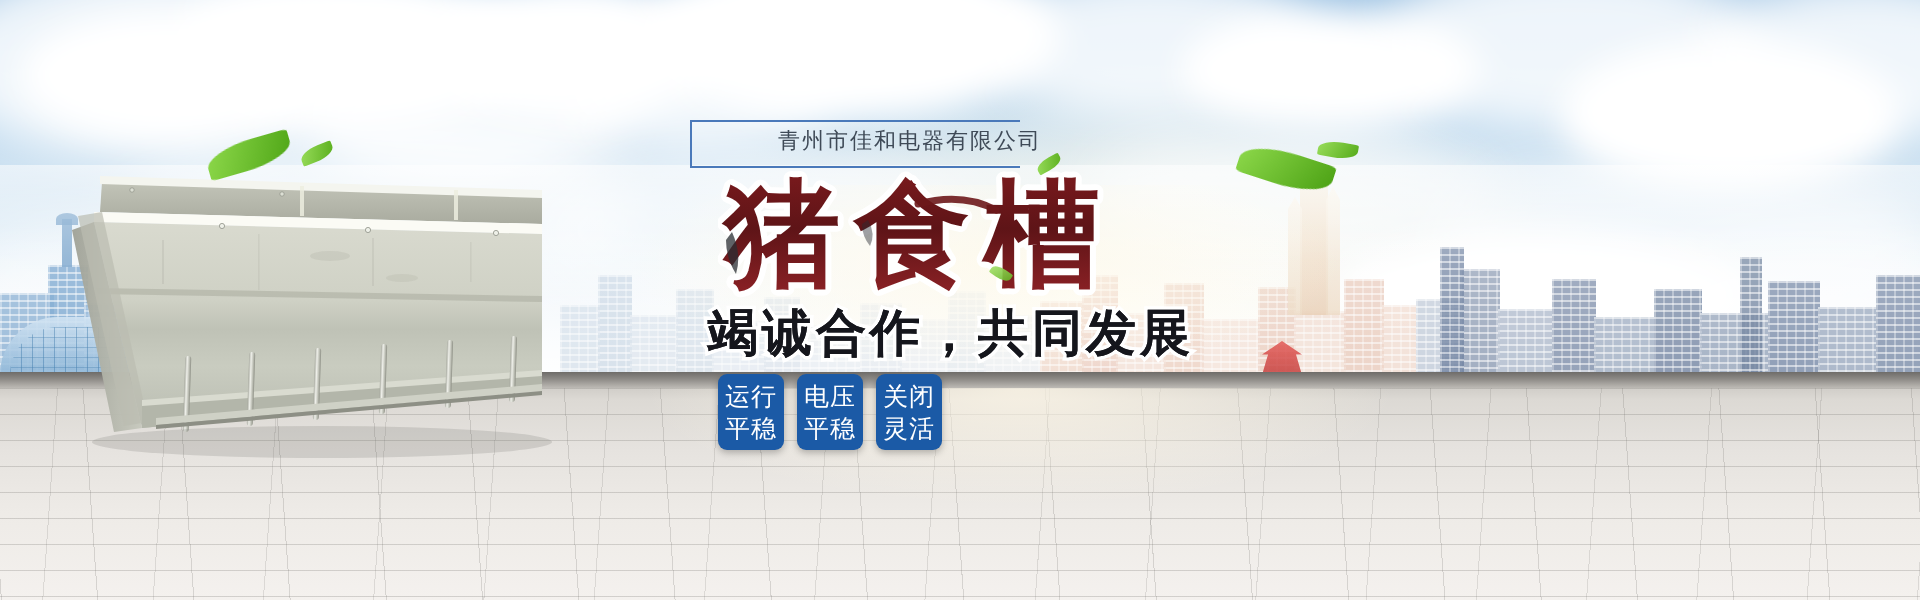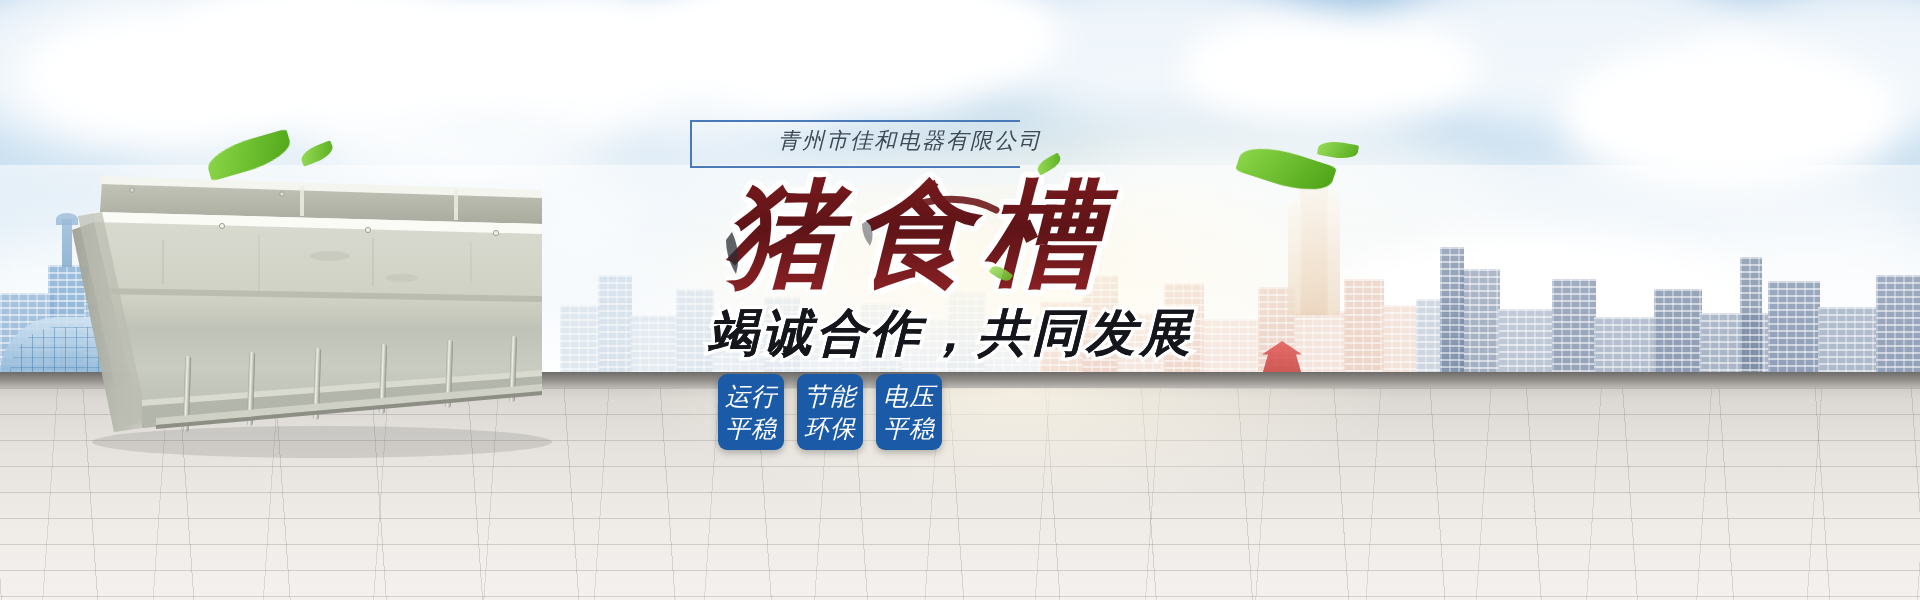--- a/index.html
+++ b/index.html
@@ -1,19 +1,19 @@
 <!DOCTYPE html>
 <html><head>
 <meta charset="utf-8">
 <style>
   * { margin:0; padding:0; box-sizing:border-box; }
   html,body { width:1920px; height:600px; overflow:hidden; background:#fff;
     font-family:"Liberation Sans", sans-serif; }
 
-  .banner { position:relative; width:1920px; height:600px; overflow:hidden;font-style:italic; }
+  .banner { position:relative; width:1920px; height:600px; overflow:hidden; }
 
   
   .sky { position:absolute; inset:0 0 225px 0;
     background:
       radial-gradient(ellipse 700px 330px at 1120px 300px, rgba(255,252,240,.95) 0%, rgba(255,250,235,.45) 45%, rgba(255,255,255,0) 72%),
       linear-gradient(180deg,#9fc4e4 0%, #a9cbe7 14%, #bcd8ee 30%, #cfe3f2 48%, #dcebf6 66%, #e9f2f9 82%, #f2f7fb 100%);
   }
   .cloudlayer { position:absolute; inset:0; }
   .cl { position:absolute; border-radius:50%; background:#fff; filter:blur(16px); }
   .cl2 { position:absolute; border-radius:50%; background:rgba(255,255,255,.82); filter:blur(22px); }
@@ -300,26 +300,26 @@
 
     <div class="subtitle noclick">竭诚合作，共同发展</div>
     <div class="subtitle-fg noclick">竭诚合作，共同发展</div>
 
     <div class="badges">
       <div class="badge">
         <span>运行</span>
         <span>平稳</span>
       </div>
       <div class="badge">
-        <span>节能</span>
-        <span>环保</span>
+        <span>电压</span>
+        <span>平稳</span>
       </div>
       <div class="badge">
-        <span>电压</span>
-        <span>平稳</span>
+        <span>关闭</span>
+        <span>灵活</span>
       </div>
     </div>
   </div>
 
   <div class="leaf noclick" style="left:206px; top:140px; width:86px; height:30px;
        background:linear-gradient(115deg,#8ed94b,#4ea516); transform:rotate(-16deg); filter:blur(.3px);"></div>
   <div class="leaf noclick" style="left:300px; top:146px; width:34px; height:15px;
        background:linear-gradient(115deg,#9ade5c,#58ad1c); transform:rotate(-22deg);"></div>
   <div class="leaf noclick" style="left:1036px; top:158px; width:26px; height:12px;
        background:linear-gradient(115deg,#9ade5c,#5aae1e); transform:rotate(-28deg);"></div>

